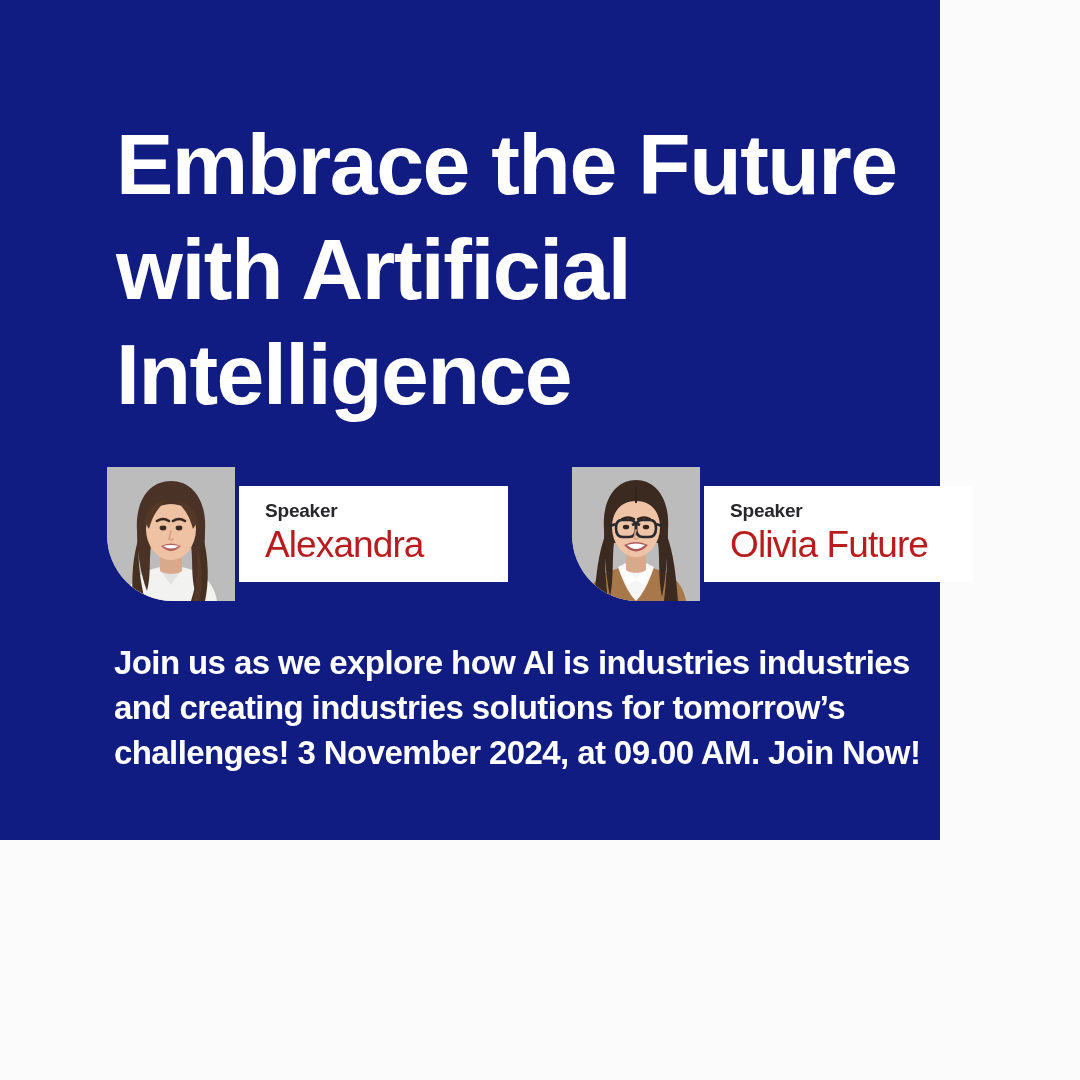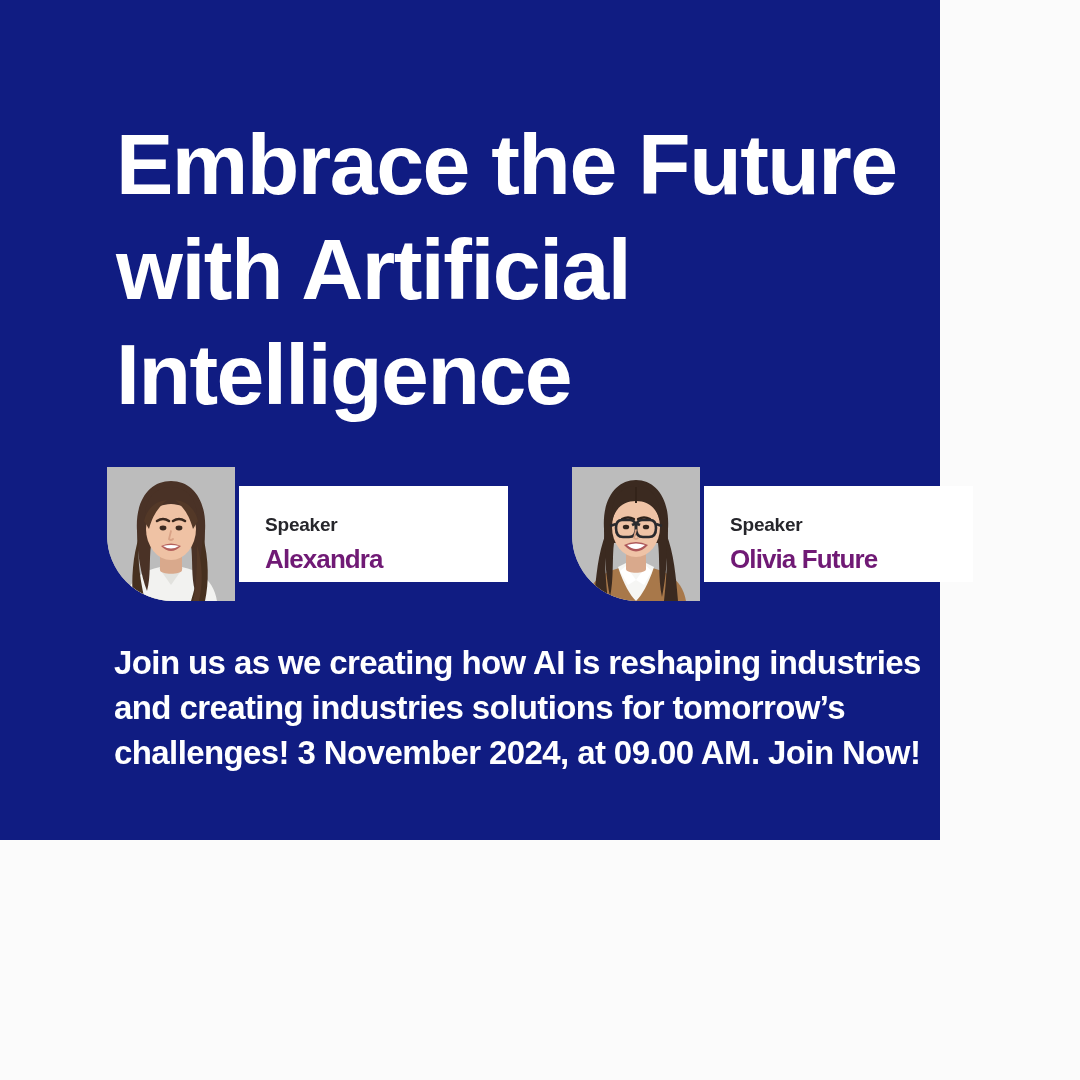--- a/index.html
+++ b/index.html
@@ -61,35 +61,35 @@
     border-bottom-left-radius:66px;
     overflow:hidden;
   }
   .speaker-photo svg { display:block; width:128px; height:134px; }
 
   .speaker-plate {
     position:absolute;
     left:132px; top:19px;
     width:269px; height:96px;
     background:#FFFFFF;
-    padding:28px 0 0 26px;
+    padding:14px 0 0 26px;
   }
   .speaker-role {
     display:block;
     color:#26262B;
     font-size:19px;
     font-weight:bold;
     letter-spacing:-0.2px;
     line-height:22px;
   }
   .speaker-name {
     display:block;
-    color:#701a75;
-    font-size:26px;
-    font-weight:bold;
+    color:#b91c1c;
+    font-size:37px;
+    font-weight:normal;
     letter-spacing:-0.9px;
     line-height:42px;
     margin-top:2px;
   }
 
   
   #body-copy {
     position:absolute;
     left:114px; top:640px;
     width:880px;
@@ -209,21 +209,21 @@
         </div>
         <div class="speaker-plate">
           <span class="speaker-role">Speaker</span>
           <span class="speaker-name">Olivia Future</span>
         </div>
       </div>
 
     </div>
 
     <div id="body-copy">
-      <span class="bc-line">Join us as we creating how AI is reshaping industries</span>
+      <span class="bc-line">Join us as we explore how AI is industries industries</span>
       <span class="bc-line">and creating industries solutions for tomorrow’s</span>
       <span class="bc-line">challenges! 3 November 2024, at 09.00 AM. Join Now!</span>
     </div>
 
   </div>
 
   <div id="footer">
 
     
 

